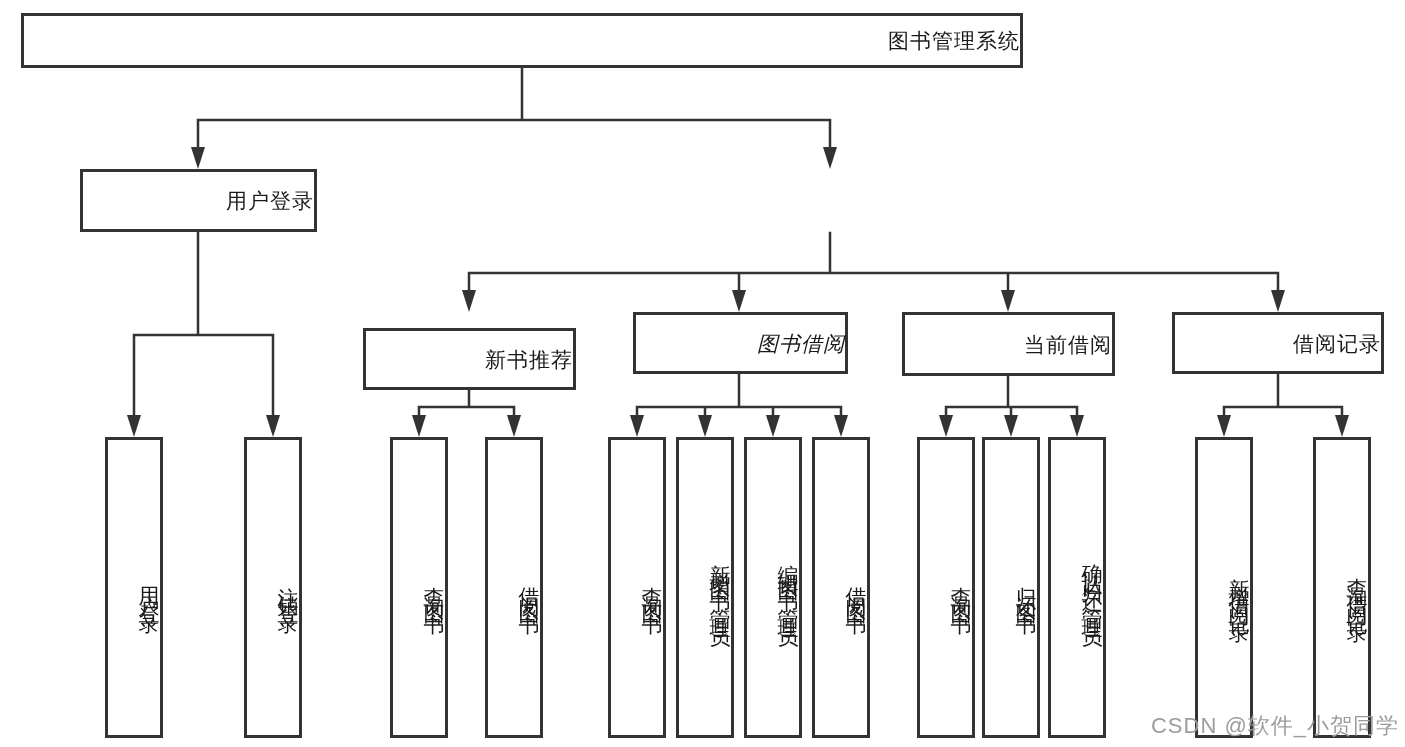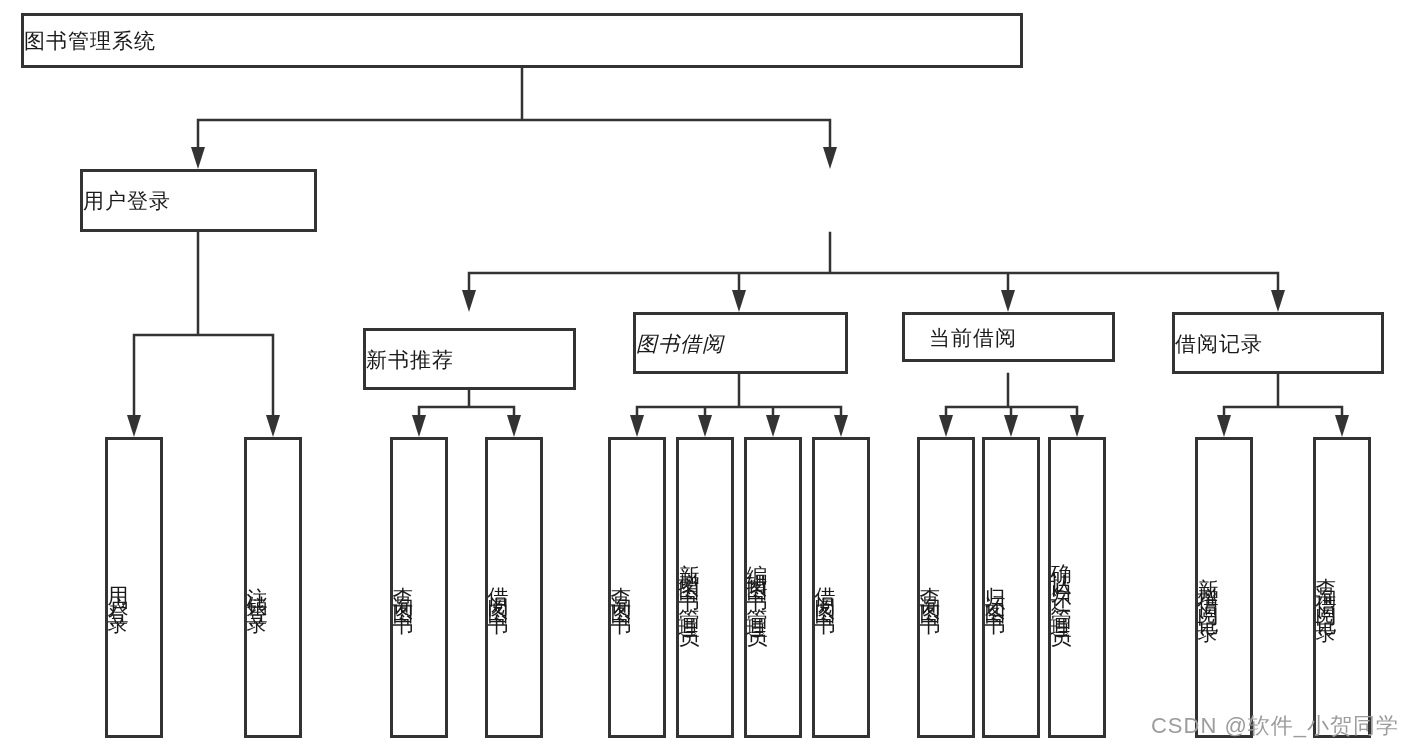--- a/index.html
+++ b/index.html
@@ -23,21 +23,21 @@
     width: 1405px;
     height: 747px;
   }
   .box {
     position: absolute;
     box-sizing: border-box;
     border: 3px solid #333333;
     background: #ffffff;
     display: flex;
     align-items: center;
-    justify-content: flex-start;
+    justify-content: flex-end;
     font-size: 21px;
     line-height: 1;
     color: #1a1a1a;
   }
   .box .lbl {
     letter-spacing: 1px;
     white-space: nowrap;
   }
   .box.vbox .lbl {
     writing-mode: vertical-rl;
@@ -100,21 +100,21 @@
   <div class="box" style="left:80px; top:169px; width:237px; height:63px;">
     <span class="lbl">用户登录</span>
   </div>
 
   <div class="box" style="left:363px; top:328px; width:213px; height:62px;">
     <span class="lbl">新书推荐</span>
   </div>
   <div class="box" style="left:633px; top:312px; width:215px; height:62px;font-style:italic;">
     <span class="lbl">图书借阅</span>
   </div>
-  <div class="box" style="left:902px; top:312px; width:213px; height:50px;padding-left:24px;">
+  <div class="box" style="left:902px; top:312px; width:213px; height:64px;padding-left:24px;">
     <span class="lbl">当前借阅</span>
   </div>
   <div class="box" style="left:1172px; top:312px; width:212px; height:62px;">
     <span class="lbl">借阅记录</span>
   </div>
 
   <div class="box vbox" style="left:105px; top:437px; width:58px; height:301px;">
     <span class="lbl">用户登录</span>
   </div>
   <div class="box vbox" style="left:244px; top:437px; width:58px; height:301px;">

